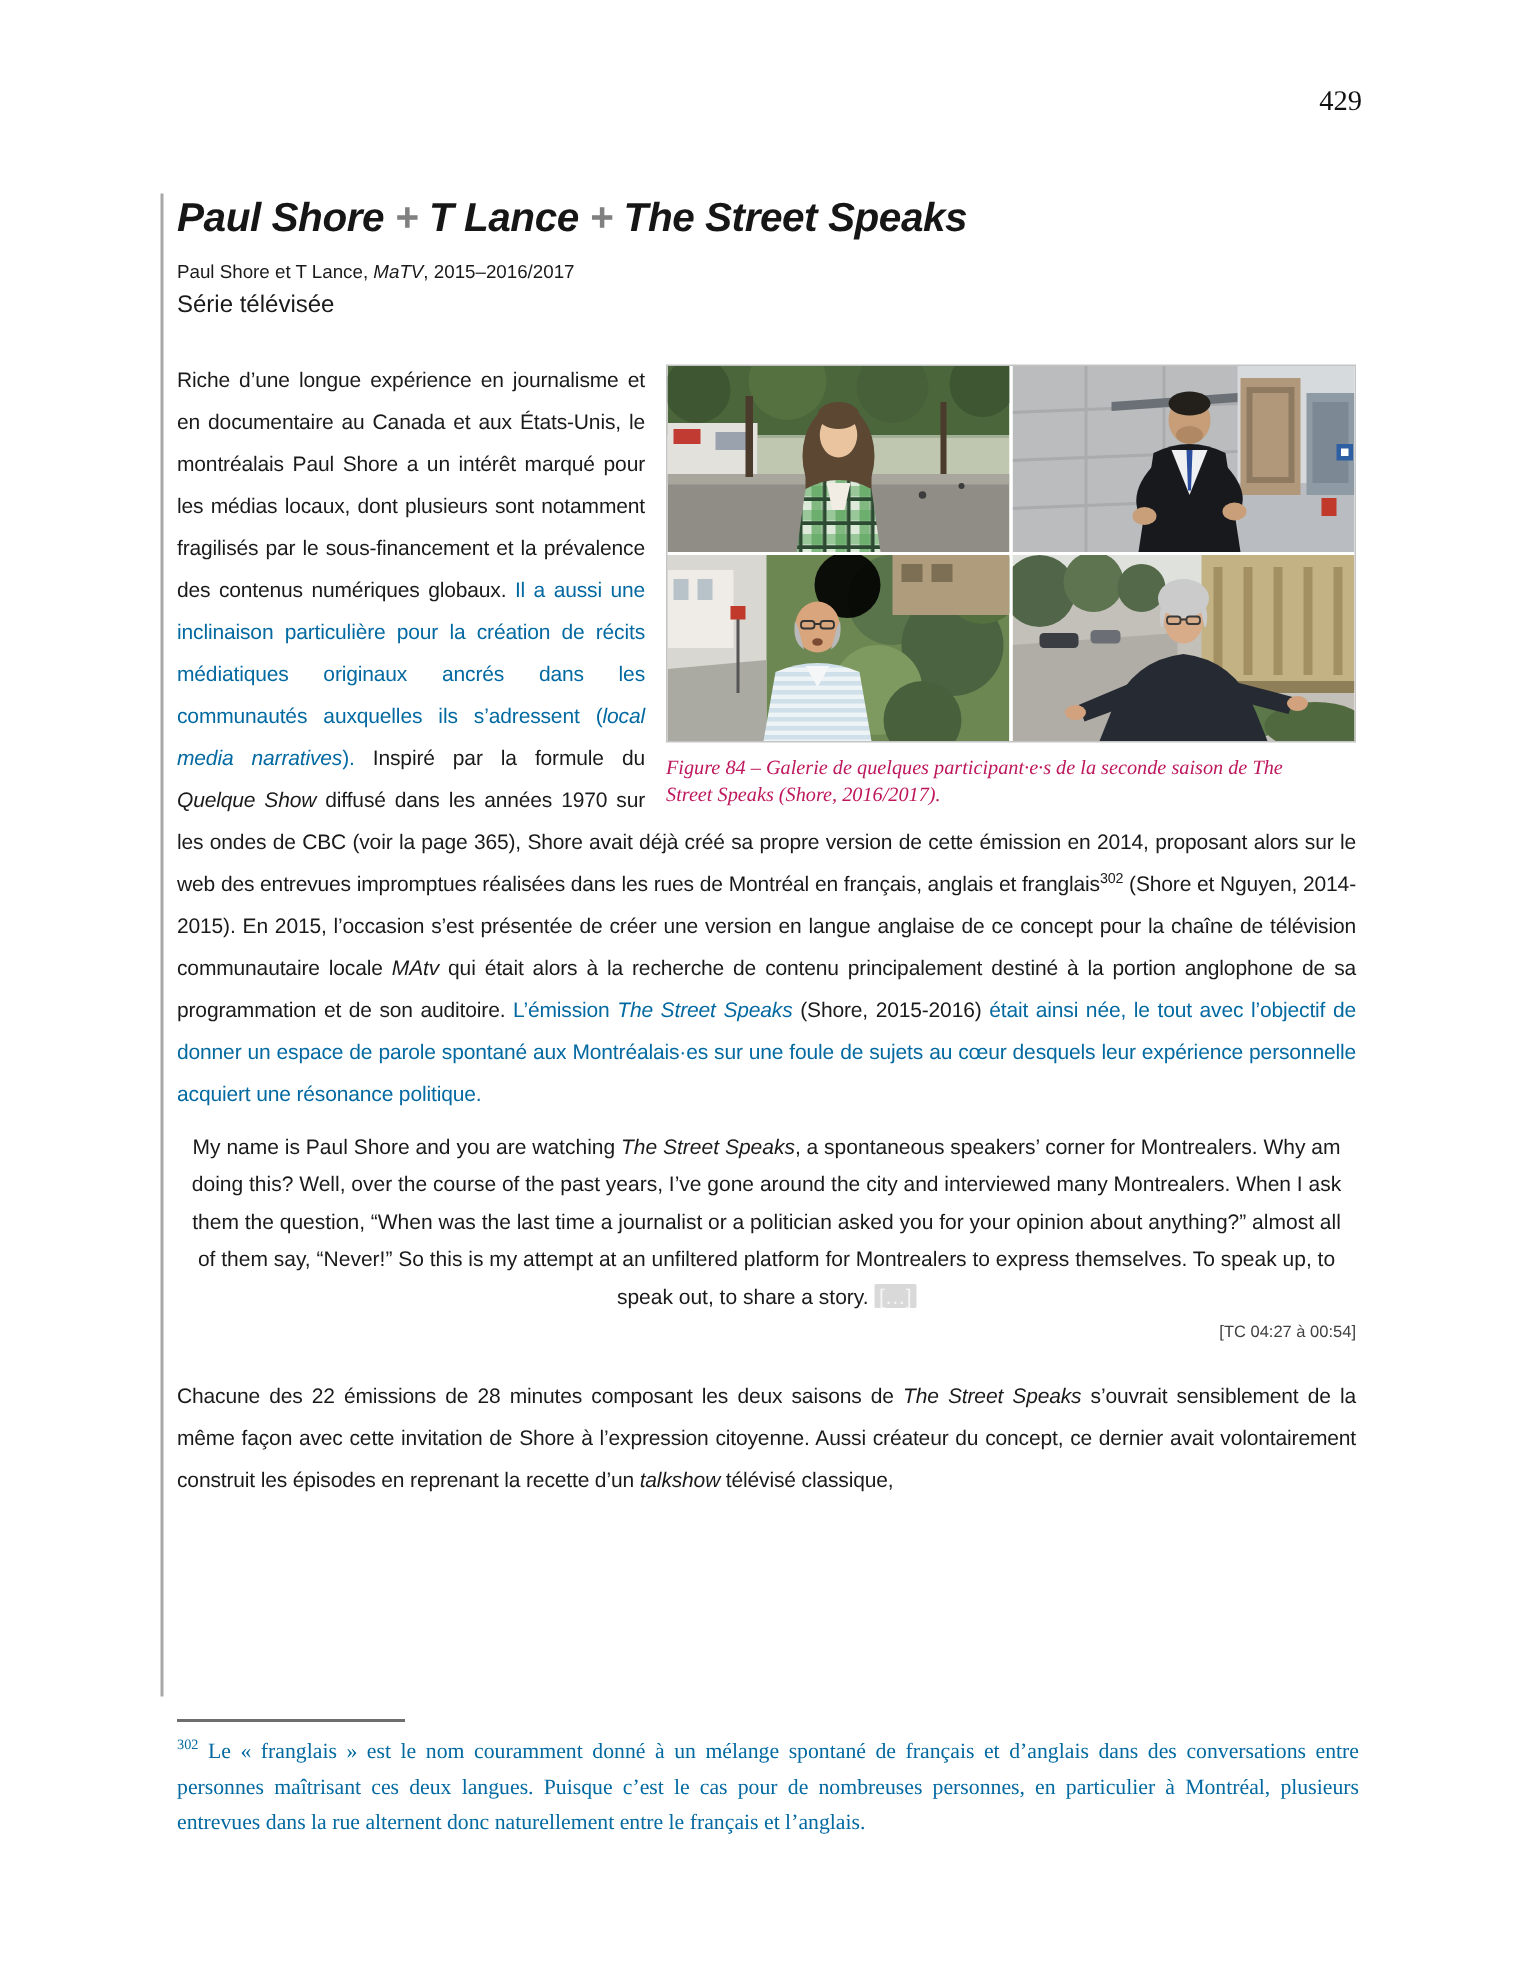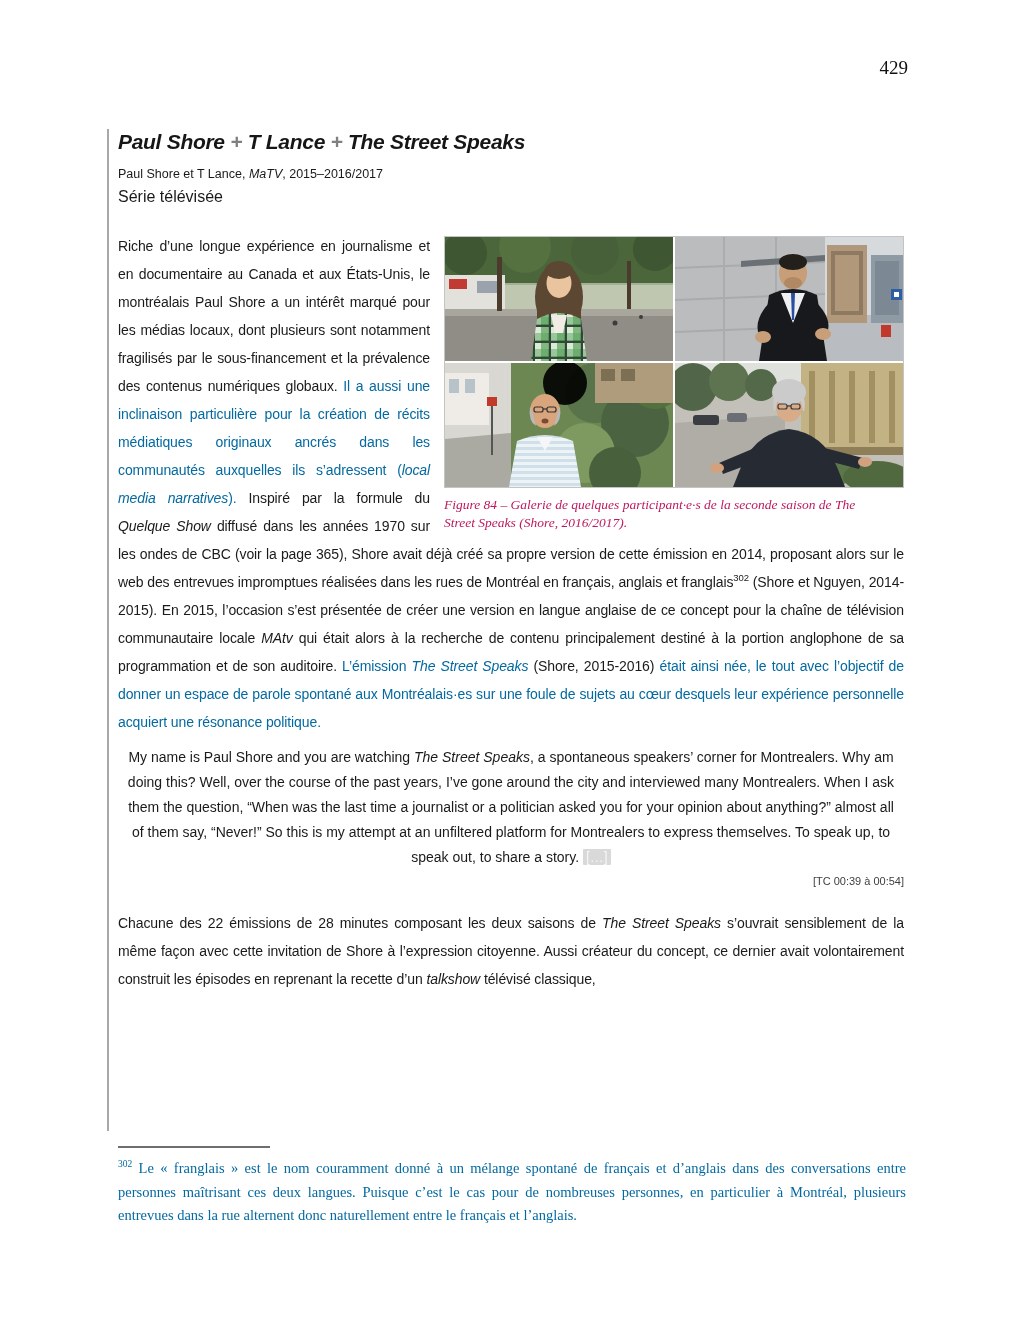--- a/index.html
+++ b/index.html
@@ -2,21 +2,21 @@
 <html><head>
 <meta charset="utf-8">
 <style>
   html,body{margin:0;padding:0;background:#ffffff;}
   .page{position:relative;width:1020px;height:1320px;background:#fff;overflow:hidden;
         font-family:"Liberation Sans",sans-serif;color:#1a1a1a;border-radius:17px;}
   .page-number{position:absolute;top:57px;right:112px;font-family:"Liberation Serif",serif;
         font-size:19px;color:#111;}
   .left-rule{position:absolute;left:107px;top:129px;width:2px;height:1002px;background:#a8a8a8;}
   .content{position:absolute;left:118px;top:130px;width:786px;}
-  .title{margin:0 0 13px 0;font-size:21px;font-weight:bold;font-style:italic;letter-spacing:-0.3px;color:#161616;}
+  .title{margin:0 0 13px 0;font-size:27px;font-weight:bold;font-style:italic;letter-spacing:-0.3px;color:#161616;}
   .plus{color:#808080;}
   .sub1{margin:0 0 7px 0;font-size:12.5px;}
   .sub2{margin:0;font-size:16px;}
   .flow{margin-top:26px;}
   .body-text{margin:0;font-size:14px;line-height:28px;text-align:justify;letter-spacing:-0.1px;}
   .gray{color:#0369a1;}
   .it{font-style:italic;}
   .b{font-weight:bold;}
   sup{font-size:9.5px;line-height:0;}
   .figure{float:right;width:460px;margin:4px 0 8px 14px;}
@@ -190,21 +190,21 @@
           </div>
         </div>
         <figcaption class="figcaption">Figure 84 – Galerie de quelques participant·e·s de la seconde saison de The Street Speaks (Shore, 2016/2017).</figcaption>
       </figure>
 
       <p class="body-text"><span>Riche d’une longue expérience en journalisme et en documentaire au Canada et aux États-Unis, le montréalais Paul Shore a un intérêt marqué pour les médias locaux, dont plusieurs sont notamment fragilisés par le sous-financement et la prévalence des contenus numériques globaux. </span><span class="gray">Il a aussi une inclinaison particulière pour la création de récits médiatiques originaux ancrés dans les communautés auxquelles ils s’adressent (</span><span class="gray it">local media narratives</span><span class="gray">). </span><span>Inspiré par la formule du </span><span class="it">Quelque Show</span><span> diffusé dans les années 1970 sur les ondes de CBC (voir la page 365), Shore avait déjà créé sa propre version de cette émission en 2014, proposant alors sur le web des entrevues impromptues réalisées dans les rues de Montréal en français, anglais et franglais</span><sup>302</sup><span> (Shore et Nguyen, 2014-2015). En 2015, l’occasion s’est présentée de créer une version en langue anglaise de ce concept pour la chaîne de télévision communautaire locale </span><span class="it">MAtv</span><span> qui était alors à la recherche de contenu principalement destiné à la portion anglophone de sa programmation et de son auditoire. </span><span class="gray">L’émission </span><span class="gray it">The Street Speaks</span><span> (Shore, 2015-2016) </span><span class="gray">était ainsi née, le tout avec l’objectif de donner un espace de parole spontané aux Montréalais·es sur une foule de sujets au cœur desquels leur expérience personnelle acquiert une résonance politique.</span></p>
 
 
       <p class="quote"><span>My name is Paul Shore and you are watching </span><span class="it">The Street Speaks</span><span>, a spontaneous speakers’ corner for Montrealers. Why am doing this? Well, over the course of the past years, I’ve gone around the city and interviewed many Montrealers. When I ask them the question, “When was the last time a journalist or a politician asked you for your opinion about anything?” almost all of them say, “Never!” So this is my attempt at an unfiltered platform for Montrealers to express themselves. To speak up, to speak out, to share a story. </span><span class="ellipsis-field">[…]</span></p>
 
-      <p class="timestamp">[TC 00:39 à 00:54]</p>
+      <p class="timestamp">[TC 04:27 à 00:54]</p>
 
       <p class="body-text para3"><span>Chacune des 22 émissions de 28 minutes composant les deux saisons de </span><span class="it">The Street Speaks</span><span> s’ouvrait sensiblement de la même façon avec cette invitation de Shore à l’expression citoyenne. Aussi créateur du concept, ce dernier avait volontairement construit les épisodes en reprenant la recette d’un </span><span class="it">talkshow</span><span> télévisé classique,</span></p>
 
     </div>
   </div>
 
   <div class="footnote">
     <div class="fn-rule"></div>
     <p style="margin:0;"><sup>302</sup><span> Le « franglais » est le nom couramment donné à un mélange spontané de français et d’anglais dans des conversations entre personnes maîtrisant ces deux langues. Puisque c’est le cas pour de nombreuses personnes, en particulier à Montréal, plusieurs entrevues dans la rue alternent donc naturellement entre le français et l’anglais.</span></p>
   </div>

